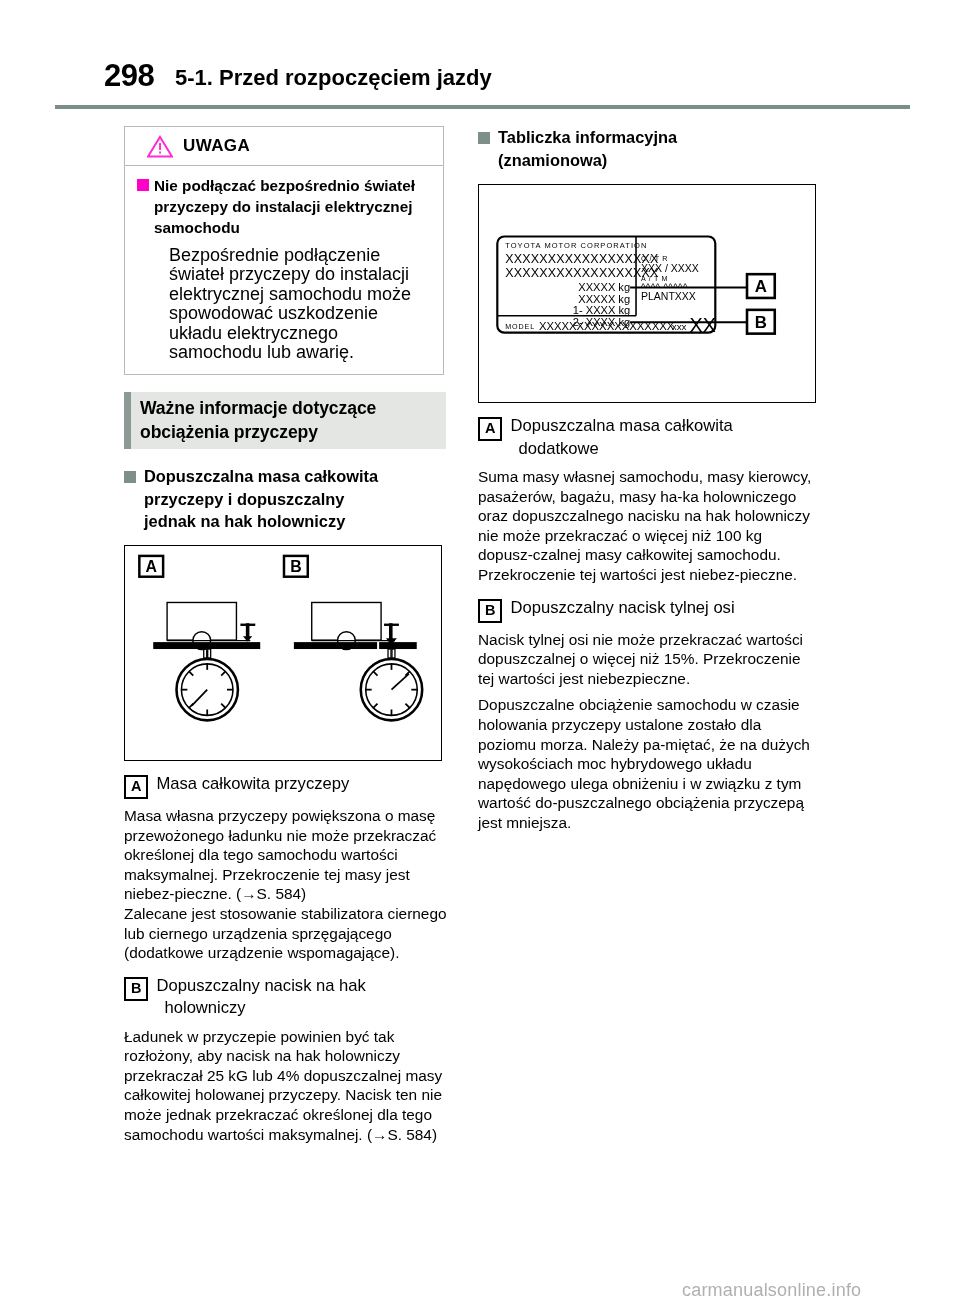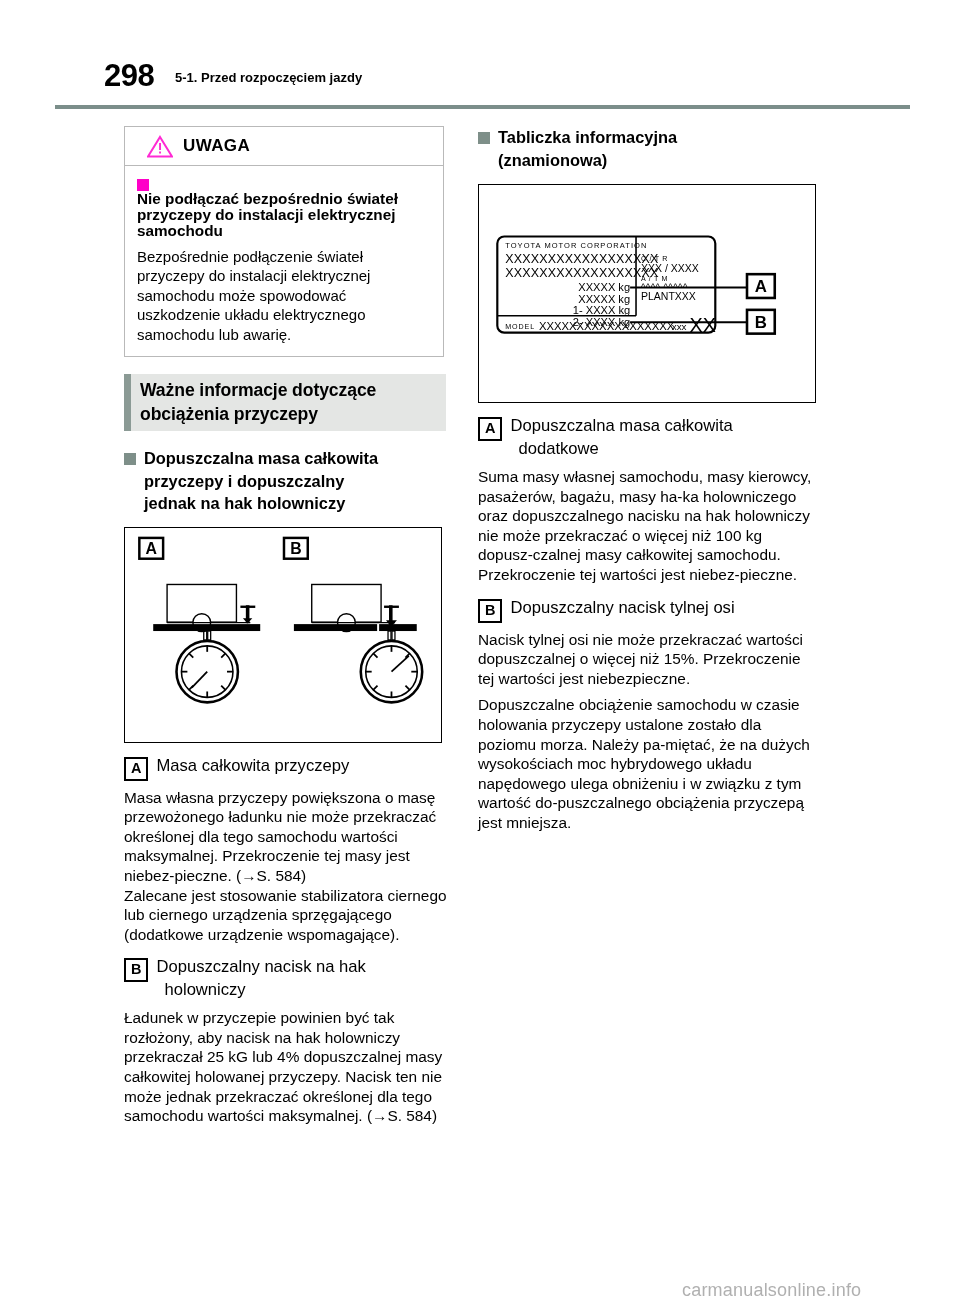--- a/index.html
+++ b/index.html
@@ -26,21 +26,21 @@
     position: absolute;
     left: 104px; top: 0;
     font-size: 31px;
     font-weight: bold;
     letter-spacing: -0.5px;
     line-height: 40px;
   }
   #chapter-title {
     position: absolute;
     left: 175px; top: 5px;
-    font-size: 13px;
+    font-size: 22px;
     font-weight: bold;
     line-height: 34px;
   }
   #header-rule {
     position: absolute;
     left: 55px; top: 105px;
     width: 855px; height: 4px;
     background: #7b8e8a;
   }
 
@@ -66,34 +66,34 @@
   #caution-title {
     font-size: 17px;
     font-weight: bold;
     letter-spacing: 0.4px;
   }
   #caution-body { padding: 9px 13px 12px 12px; }
   .caution-item-head {
     display: flex;
     font-size: 15.3px;
     font-weight: bold;
-    line-height: 16px;
-    flex-direction: column;
+    line-height: 21px;
   }
   .sq-magenta {
     width: 12px; height: 12px;
     background: #ff00c8;
     margin-right: 5px;
     margin-top: 4px;
     flex: 0 0 auto;
   }
   .caution-para {
-    font-size: 15px;
+    font-size: 18px;
     line-height: 19.4px;
     margin-top: 8px;
+    margin-left: 32px;
   }
 
   
   #section-heading {
     margin-top: 17px;
     width: 322px;
     background: #e4e6e4;
     border-left: 7px solid #8b9a95;
     box-sizing: border-box;
     padding: 4px 6px 5px 9px;

